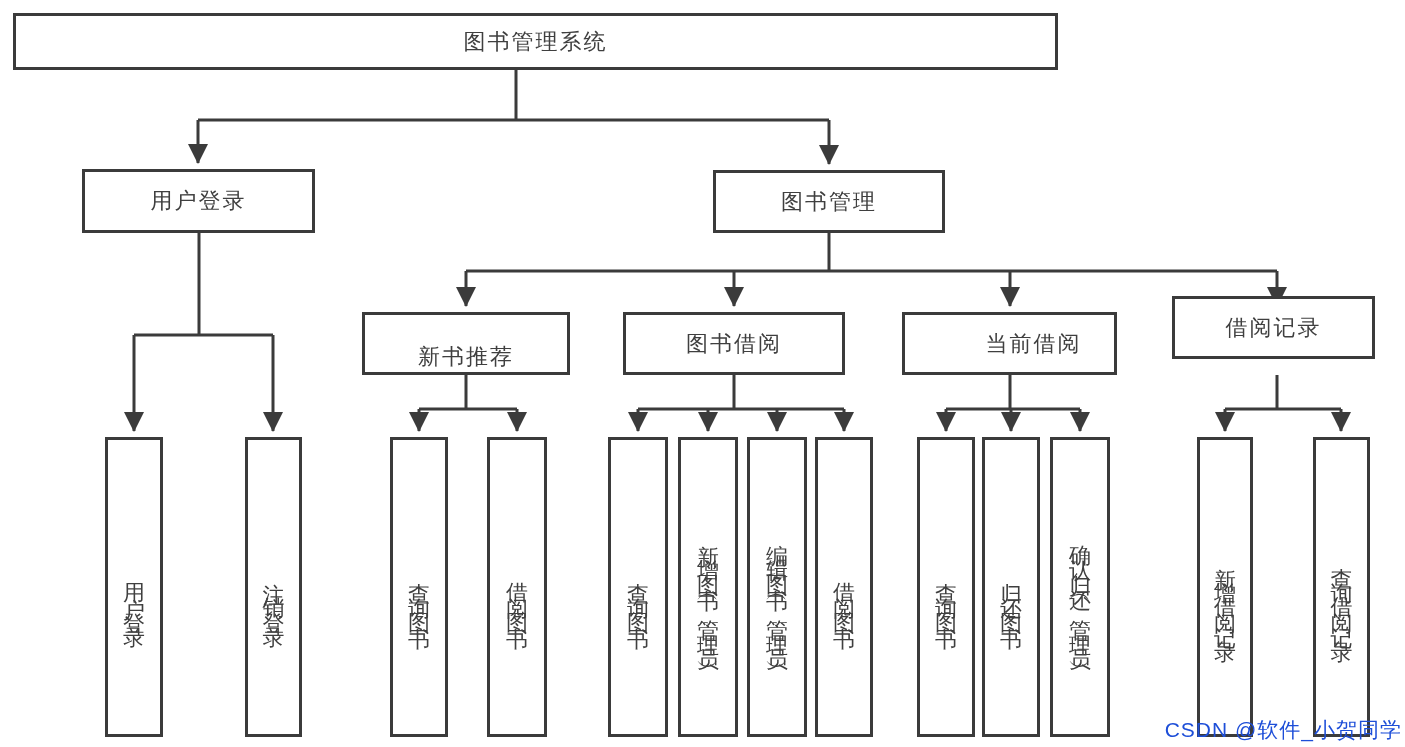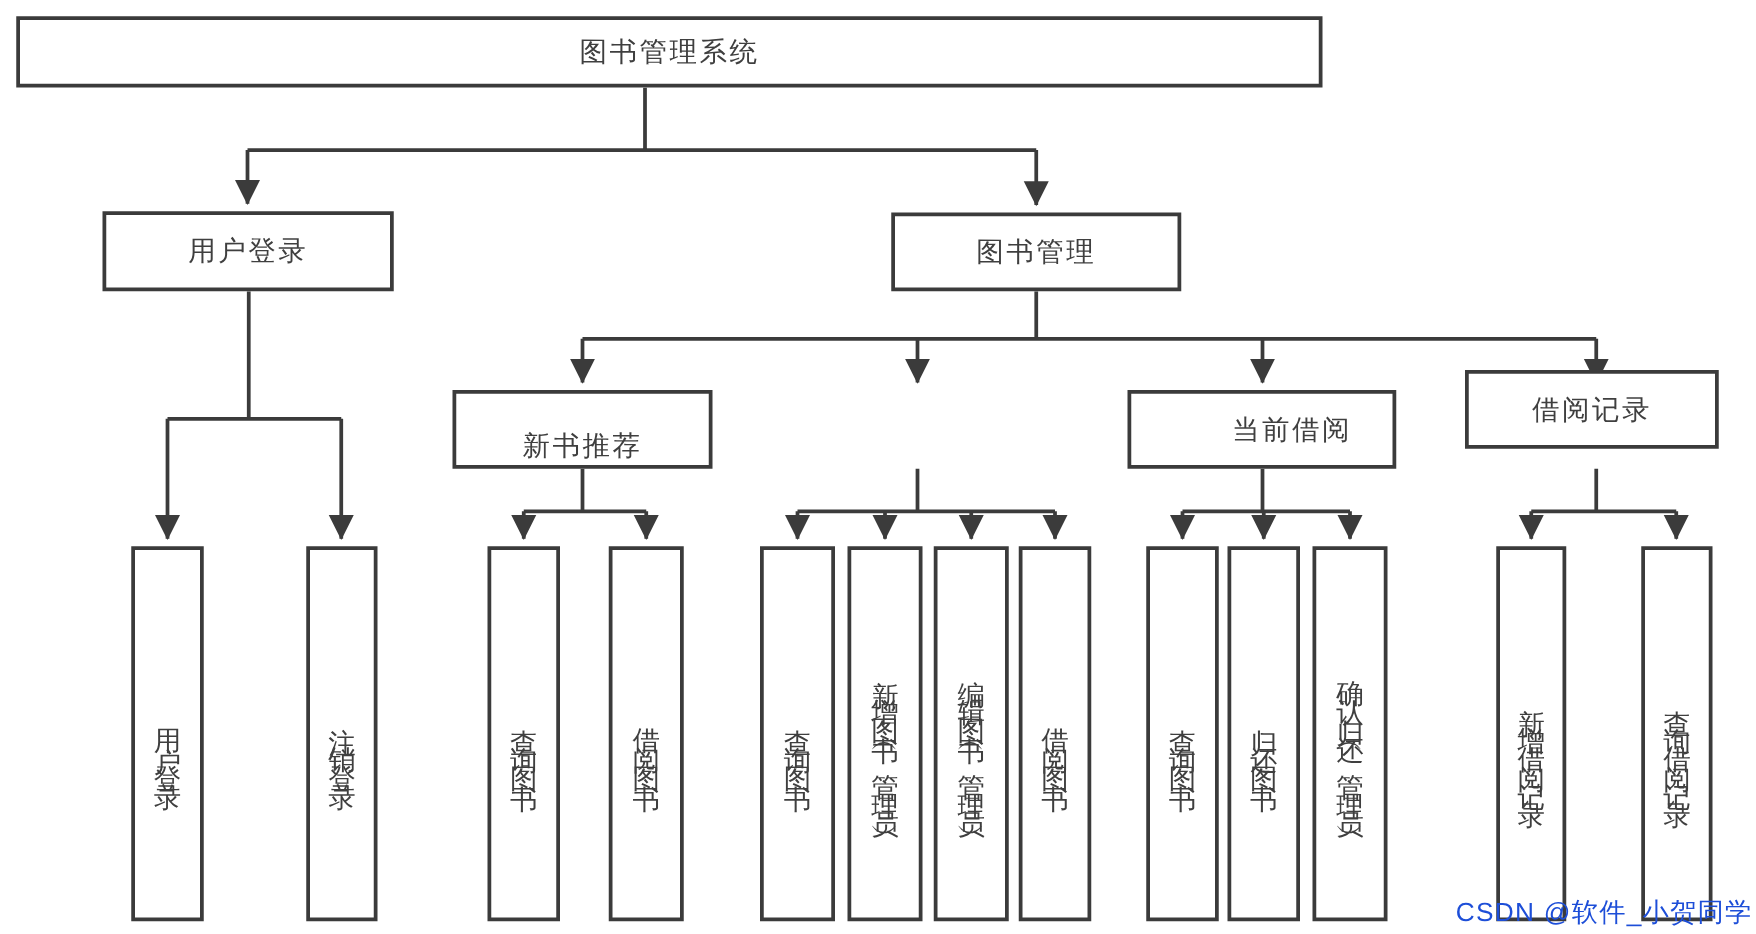--- a/index.html
+++ b/index.html
@@ -116,20 +116,23 @@
   <div class="box" style="left:82px; top:169px; width:233px; height:64px;">
     <span class="h-label">用户登录</span>
   </div>
   <div class="box" style="left:713px; top:170px; width:232px; height:63px;">
     <span class="h-label">图书管理</span>
   </div>
 
   <div class="box" style="left:362px; top:312px; width:208px; height:63px;align-items:flex-end;">
     <span class="h-label">新书推荐</span>
   </div>
+  <div class="box" style="left:623px; top:312px; width:222px; height:63px;">
+    <span class="h-label">图书借阅</span>
+  </div>
   <div class="box" style="left:902px; top:312px; width:215px; height:63px;padding-left:48px;">
     <span class="h-label">当前借阅</span>
   </div>
   <div class="box" style="left:1172px; top:296px; width:203px; height:63px;">
     <span class="h-label">借阅记录</span>
   </div>
 
   <div class="box leaf" style="left:105px; top:437px; width:58px; height:300px;">
     <span class="v-label">用户登录</span>
   </div>

